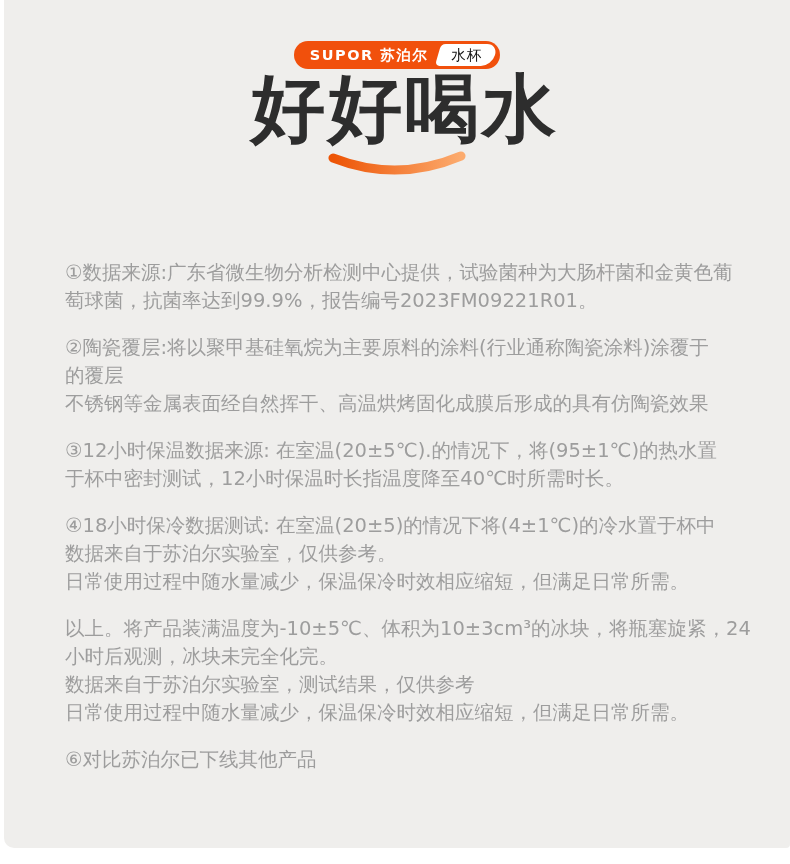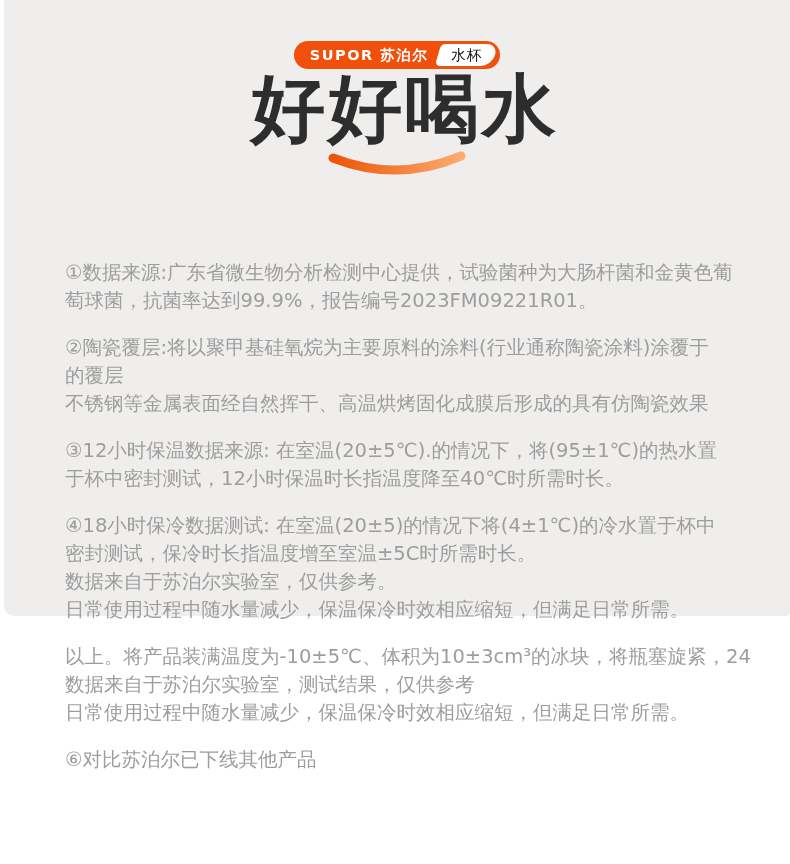--- a/index.html
+++ b/index.html
@@ -7,21 +7,21 @@
   body {
     width: 790px;
     height: 864px;
     background: var(--page-bg, #ffffff);
     font-family: "DejaVu Sans", "Liberation Sans", sans-serif;
     overflow: hidden;
   }
   .panel {
     margin-left: 4px;
     width: 786px;
-    height: 616px;
+    height: 848px;
     background: var(--panel-bg, #efeeec);
     border-bottom-left-radius: 10px;
     border-bottom-right-radius: 4px;
     padding-top: 41px;
   }
   
   .badge-row { display: flex; justify-content: center; }
   .brand-badge {
     display: inline-flex;
     align-items: center;
@@ -120,26 +120,26 @@
       <div class="note-line">②陶瓷覆层:将以聚甲基硅氧烷为主要原料的涂料(行业通称陶瓷涂料)涂覆于</div>
       <div class="note-line">的覆层</div>
       <div class="note-line">不锈钢等金属表面经自然挥干、高温烘烤固化成膜后形成的具有仿陶瓷效果</div>
     </div>
     <div class="note">
       <div class="note-line">③12小时保温数据来源: 在室温(20±5℃).的情况下，将(95±1℃)的热水置</div>
       <div class="note-line">于杯中密封测试，12小时保温时长指温度降至40℃时所需时长。</div>
     </div>
     <div class="note">
       <div class="note-line">④18小时保冷数据测试: 在室温(20±5)的情况下将(4±1℃)的冷水置于杯中</div>
-      <div class="note-line">密封测试，保冷时长指温度增至室温±5C时所需时长。</div>
       <div class="note-line">数据来自于苏泊尔实验室，仅供参考。</div>
       <div class="note-line">日常使用过程中随水量减少，保温保冷时效相应缩短，但满足日常所需。</div>
     </div>
     <div class="note">
       <div class="note-line">以上。将产品装满温度为-10±5℃、体积为10±3cm³的冰块，将瓶塞旋紧，24</div>
+      <div class="note-line">小时后观测，冰块未完全化完。</div>
       <div class="note-line">数据来自于苏泊尔实验室，测试结果，仅供参考</div>
       <div class="note-line">日常使用过程中随水量减少，保温保冷时效相应缩短，但满足日常所需。</div>
     </div>
     <div class="note">
       <div class="note-line">⑥对比苏泊尔已下线其他产品</div>
     </div>
   </div>
 
 </div>
 

